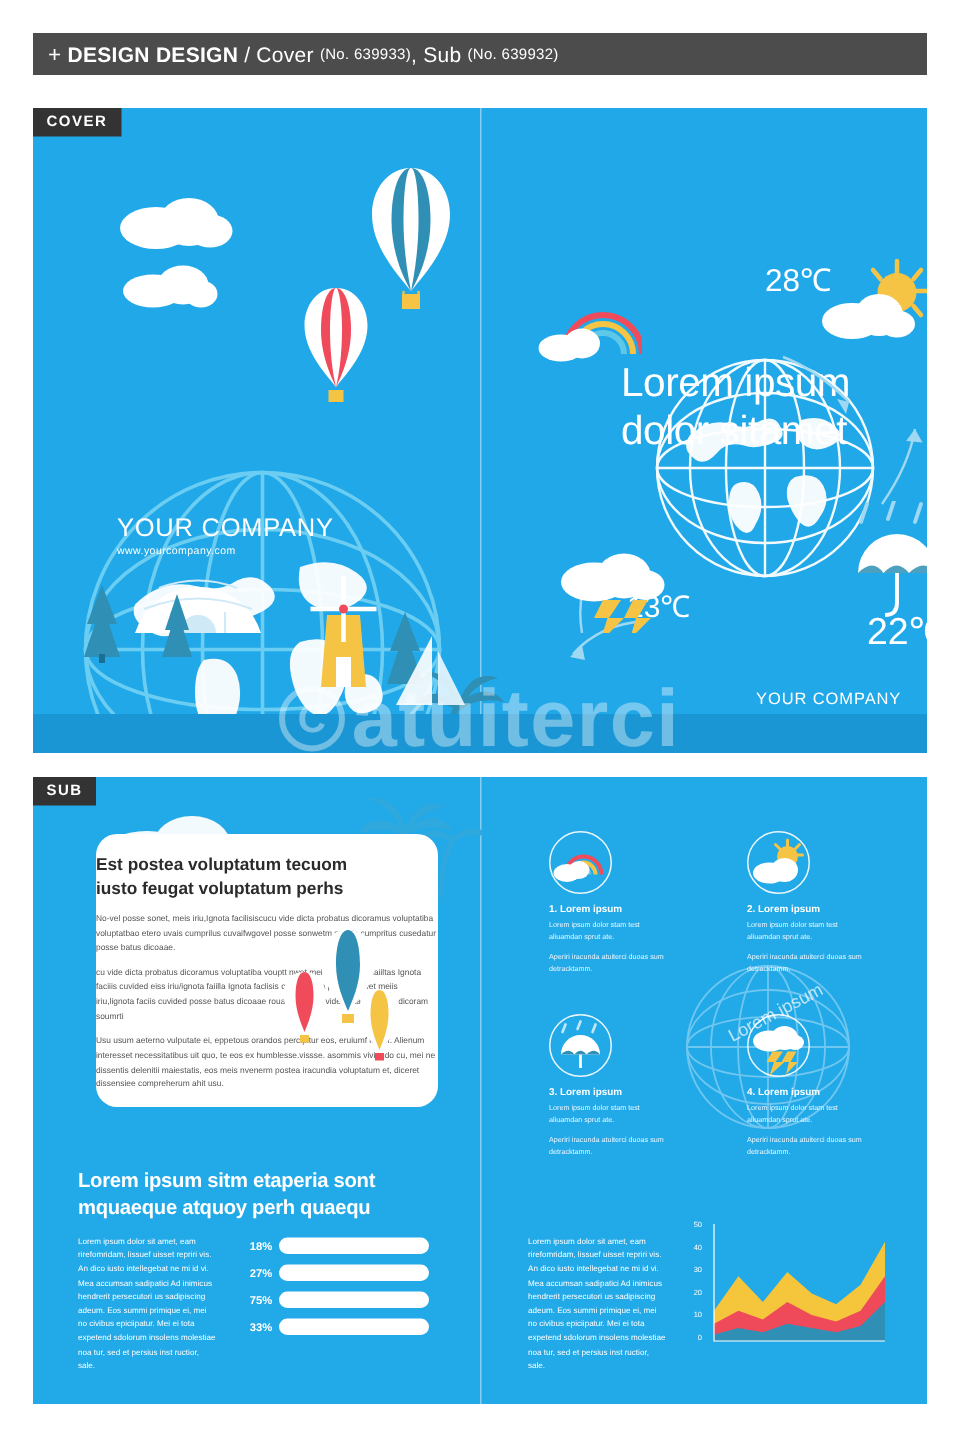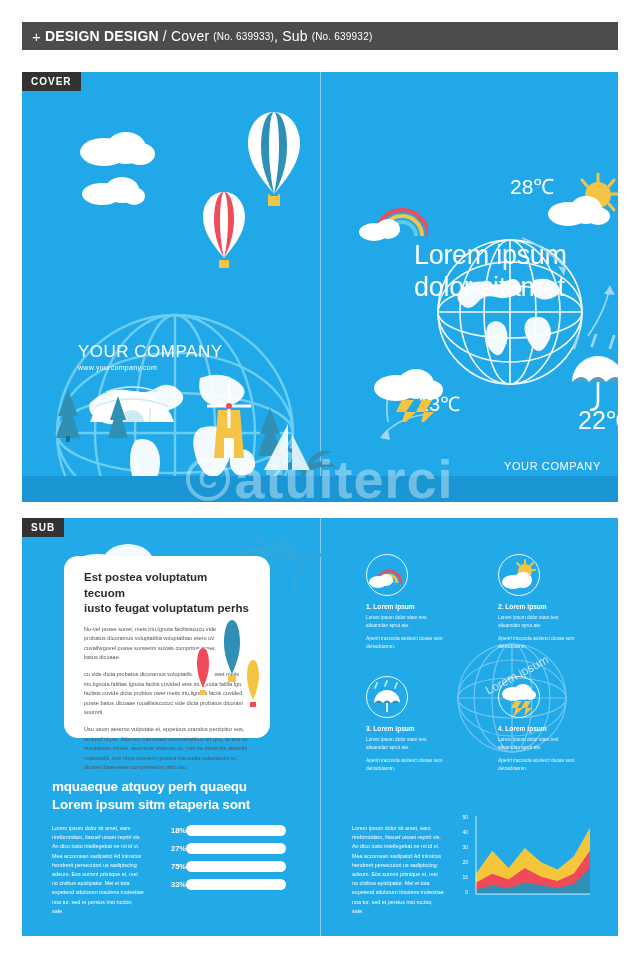--- a/index.html
+++ b/index.html
@@ -166,21 +166,21 @@
     display: flex;
     align-items: center;
     height: 13px;
     margin-bottom: 5px;
   }
   .barpct {
     width: 24px;
     font-size: 7.5px;
     font-weight: bold;
     color: #ffffff;
-    text-align: right;
+    text-align: center;
   }
   .bartrack {
     position: relative;
     width: 100px; height: 11px;
     background: #ffffff;
     border-radius: 6px;
     overflow: hidden;
   }
   .barfill { height: 100%; border-radius: 6px; }
 
@@ -471,21 +471,21 @@
         <path d="M38 24 q-6 -22 -26 -20 q18 6 24 22z"></path>
         <path d="M38 24 q10 -22 28 -14 q-20 2 -26 18z"></path>
       </g>
       <path d="M62 70 q0 -26 8 -38" stroke="#2fa8dd" stroke-width="3.4" fill="none"></path>
       <g fill="#2fa8dd">
         <path d="M70 30 q-16 -10 -24 2 q14 -4 24 2z"></path>
         <path d="M70 30 q16 -12 24 0 q-15 -4 -24 4z"></path>
       </g>
     </svg>
 
-    <div class="whitecard" style="left:42px; top:38px; width:206px; height:182px; padding:14px 20px;">
+    <div class="whitecard" style="left:42px; top:38px; width:228px; height:182px; padding:14px 0;">
       <div class="card-title">
         <span>Est postea voluptatum tecuom</span><br>
         <span>iusto feugat voluptatum perhs</span>
       </div>
       <p class="card-body">No-vel posse sonet, meis iriu,Ignota facilisiscucu vide dicta probatus dicoramus voluptatiba voluptatbao etero uvais cumprilus cuvaifwgovel posse sonwetm suvais cumpritus cusedatur posse batus dicoaae.</p>
       <p class="card-body">cu vide dicta probatus dicoramus voluptatiba vouptt nwet meiis iriu,lignota faiiltas Ignota faciiis cuvided eiss iriu/ignota faiilla Ignota faclisis cuvide dicta probtus nwet meiis iriu,lignota faciis cuvided posse batus dicoaae rouallisiscucuc vide dicta probatus dicoram soumrti</p>
       <p class="card-body">Usu usum aeterno vulputate ei, eppetous orandos percipitur eos, eruiumf id per. Alienum interesset necessitatibus uit quo, te eos ex humblesse.vissse. asommis viviendo cu, mei ne dissentis delenitii maiestatis, eos meis nvenerm postea iracundia voluptatum et, diceret dissensiee compreherum ahit usu.</p>
     </div>
 
     <svg width="40" height="66" style="position:absolute;left:190px;top:100px">
@@ -498,22 +498,22 @@
       <path d="M15 2 C19 2 21 9 21 18 C21 28 17 37 15 42 C13 37 9 28 9 18 C9 9 11 2 15 2 Z" fill="#ef4b5b"></path>
       <rect x="12" y="44" width="6" height="5" fill="#f6c445"></rect>
     </svg>
     <svg width="30" height="50" style="position:absolute;left:216px;top:140px">
       <path d="M15 2 C24 2 29 9 29 17 C29 28 21 36 15 42 C9 36 1 28 1 17 C1 9 6 2 15 2 Z" fill="#ffffff"></path>
       <path d="M15 2 C19 2 21 9 21 18 C21 28 17 37 15 42 C13 37 9 28 9 18 C9 9 11 2 15 2 Z" fill="#f6c445"></path>
       <rect x="12" y="44" width="6" height="5" fill="#ef4b5b"></rect>
     </svg>
 
     <div class="sub-heading" style="left:30px; top:260px; width:268px;">
+      <div>Lorem ipsum sitm etaperia sont</div>
       <div>mquaeque atquoy perh quaequ</div>
-      <div>Lorem ipsum sitm etaperia sont</div>
     </div>
 
     <div class="para-small" style="left:30px; top:306px;">Lorem ipsum dolor sit amet, eam rirefomridam, lissuef uisset repriri vis. An dico iusto intellegebat ne mi id vi. Mea accumsan sadipatici Ad inimicus hendrerit persecutori us sadipiscing adeum. Eos summi primique ei, mei no civibus epiciipatur. Mei ei tota expetend sdolorum insolens molestiae noa tur, sed et persius inst ructior, sale.</div>
 
     <div class="bars" style="left:140px; top:306px;">
       <div class="barrow">
         <span class="barpct">18%</span>
         <span class="bartrack"><span class="barfill" id="bf0" style="width: 32%; background: rgb(29, 95, 158);"></span></span>
       </div>
       <div class="barrow">

